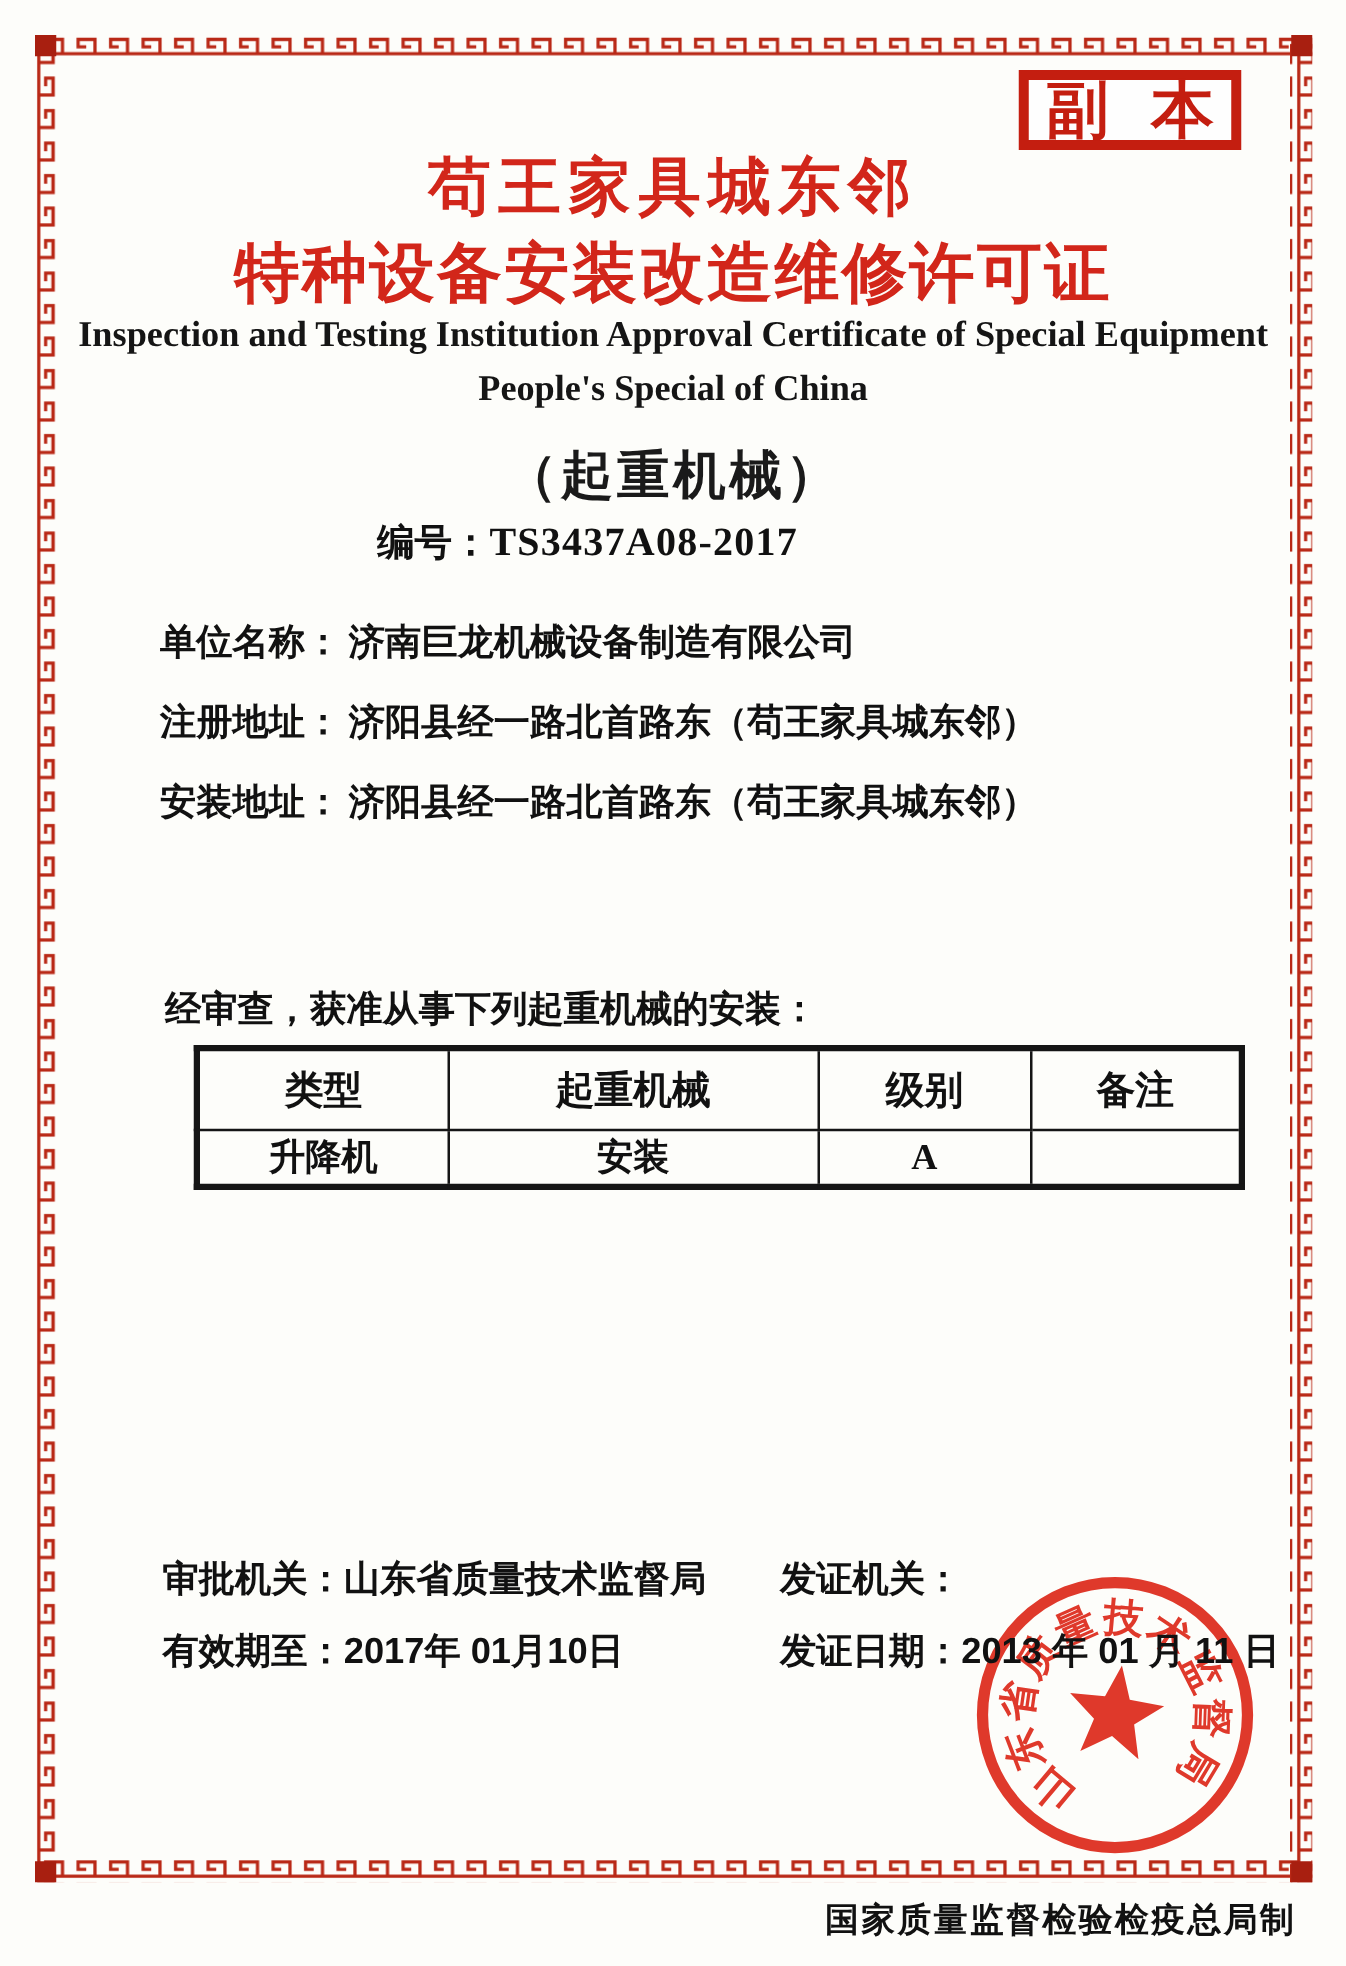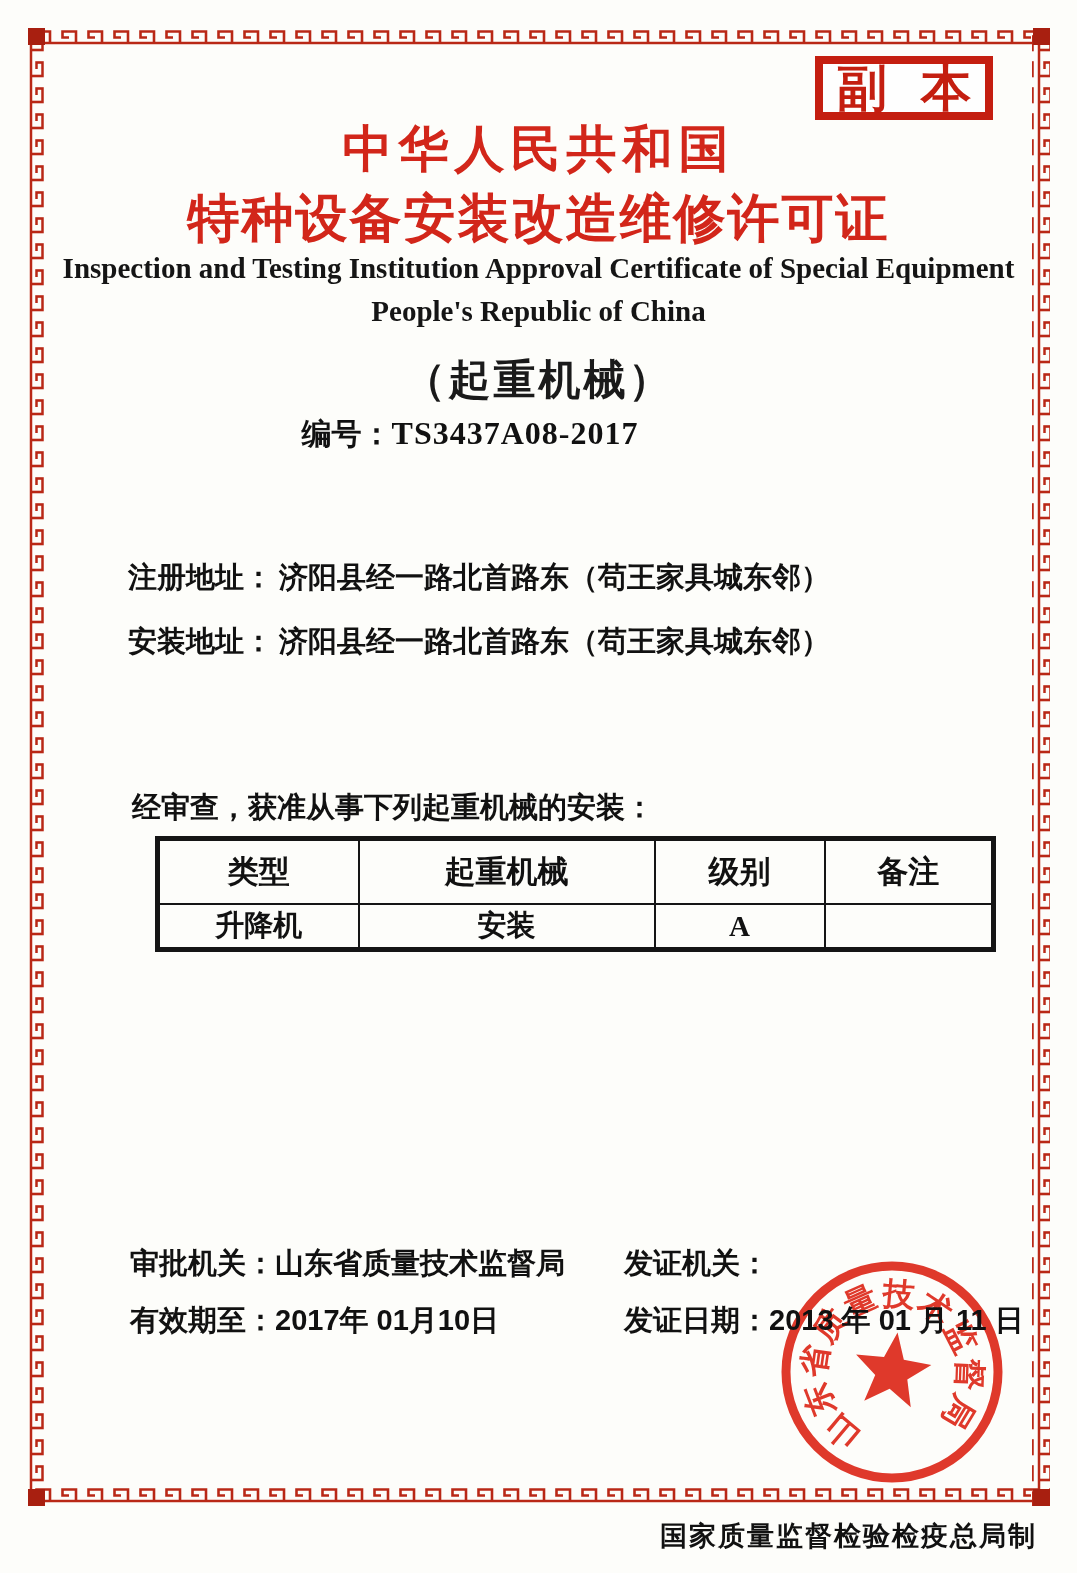--- a/index.html
+++ b/index.html
@@ -73,30 +73,33 @@
     <rect x="1005" y="0" width="17" height="17" fill="#a81f10"></rect>
     <rect x="0" y="1461" width="17" height="17" fill="#a81f10"></rect>
     <rect x="1005" y="1461" width="17" height="17" fill="#a81f10"></rect>
   </svg>
 
   <div class="abs copy-box">
     <span>副</span>
     <span>本</span>
   </div>
 
-  <div class="abs center-line t-cn1">中华人民共和国</div>
+  <div class="abs center-line t-cn1">苟王家具城东邻</div>
   <div class="abs center-line t-cn2">特种设备安装改造维修许可证</div>
   <div class="abs center-line t-en t-en1">Inspection and Testing Institution Approval Certificate of Special Equipment</div>
-  <div class="abs center-line t-en t-en2">People's Republic of China</div>
+  <div class="abs center-line t-en t-en2">People's Special of China</div>
   <div class="abs center-line t-cat">（起重机械）</div>
 
   <div class="abs serial">
     <span>编号：</span><span class="num">TS3437A08-2017</span>
   </div>
 
+  <div class="abs field f1">
+    <span class="lab">单位名称：</span><span>济南巨龙机械设备制造有限公司</span>
+  </div>
   <div class="abs field f2">
     <span class="lab">注册地址：</span><span>济阳县经一路北首路东（苟王家具城东邻）</span>
   </div>
   <div class="abs field f3">
     <span class="lab">安装地址：</span><span>济阳县经一路北首路东（苟王家具城东邻）</span>
   </div>
 
   <div class="abs intro">经审查，获准从事下列起重机械的安装：</div>
 
   <table class="lic">

